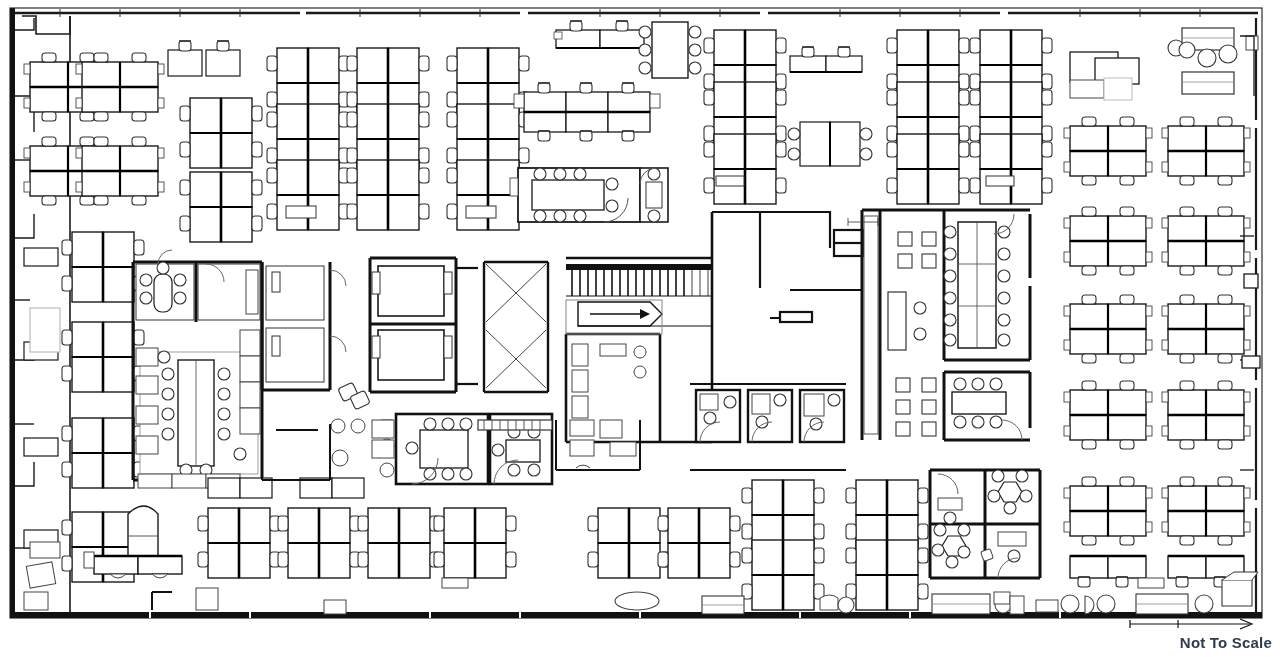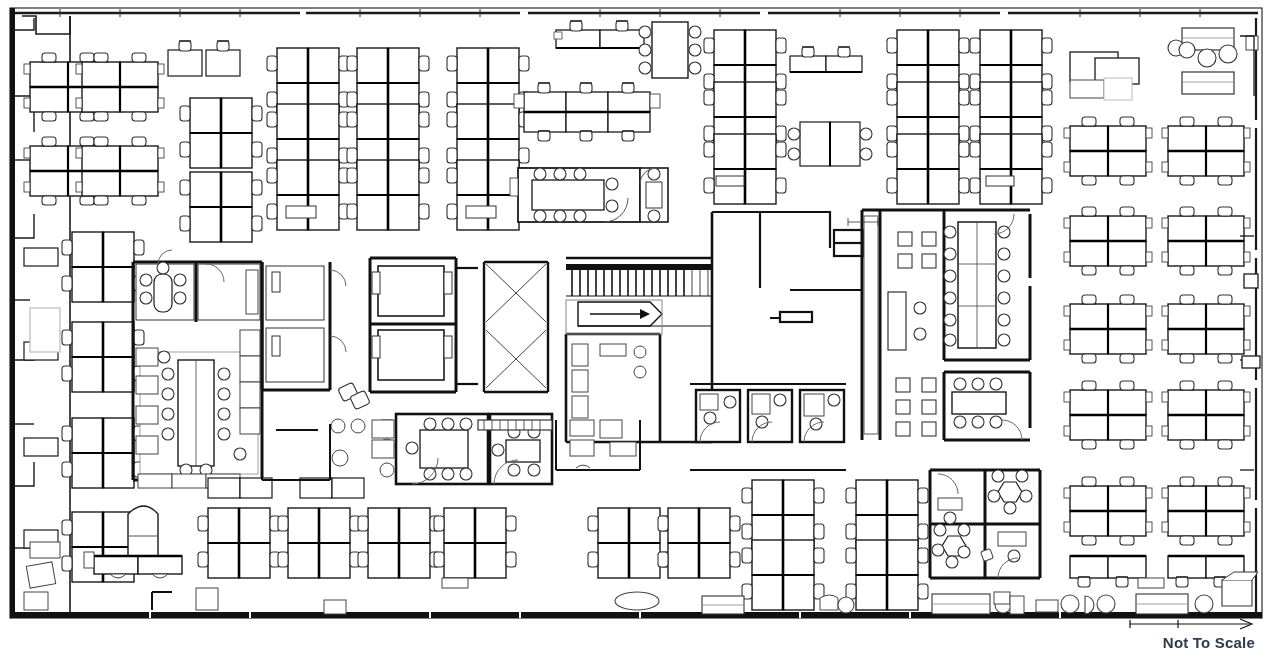--- a/index.html
+++ b/index.html
@@ -4,21 +4,21 @@
 <title>Office Floor Plan</title>
 <style>
   html,body{margin:0;padding:0;background:#ffffff;}
   body{
     font-family:"Liberation Sans", sans-serif;
     width:1280px;height:657px;overflow:hidden;position:relative;
   }
   #plan-root{position:relative;width:1280px;height:657px;background:#ffffff;}
   #floorplan-svg{display:block;width:1280px;height:657px;}
   .nts-label{
-    position:absolute;right:25px;bottom:6px;
+    position:absolute;right:8px;bottom:6px;
     font-family:"Liberation Sans", sans-serif;
     font-size:15px;font-weight:600;letter-spacing:.2px;
     color:#2d3c4e;white-space:nowrap;
   }
 </style>
 </head>
 <body>
 
 <div id="plan-root" style="background: rgb(255, 255, 255);">
 

